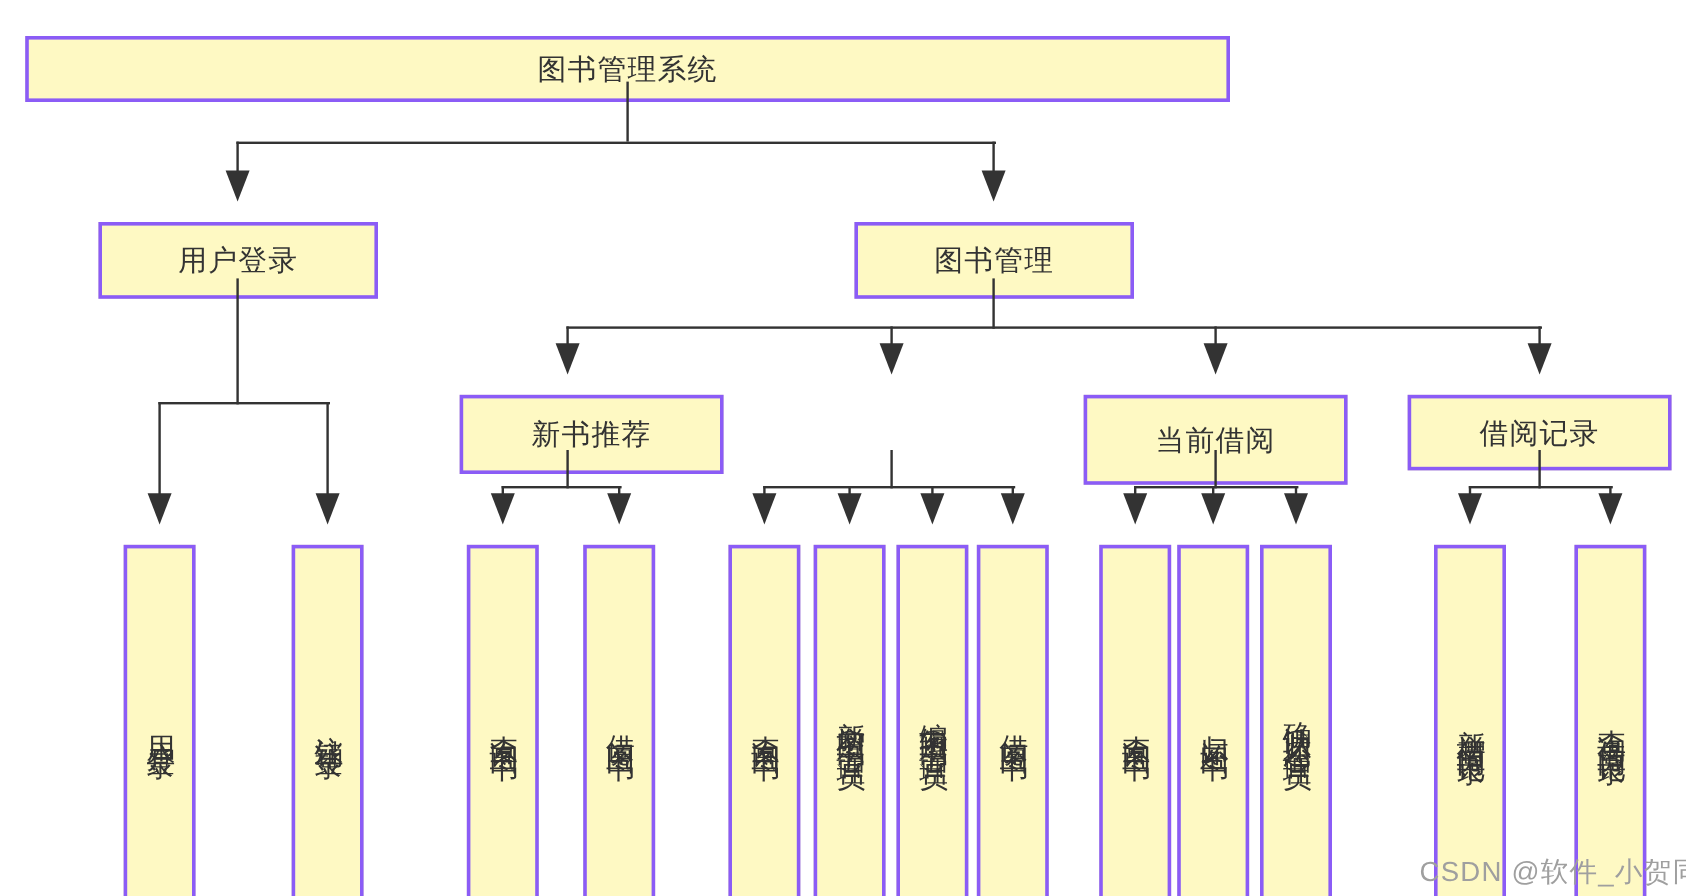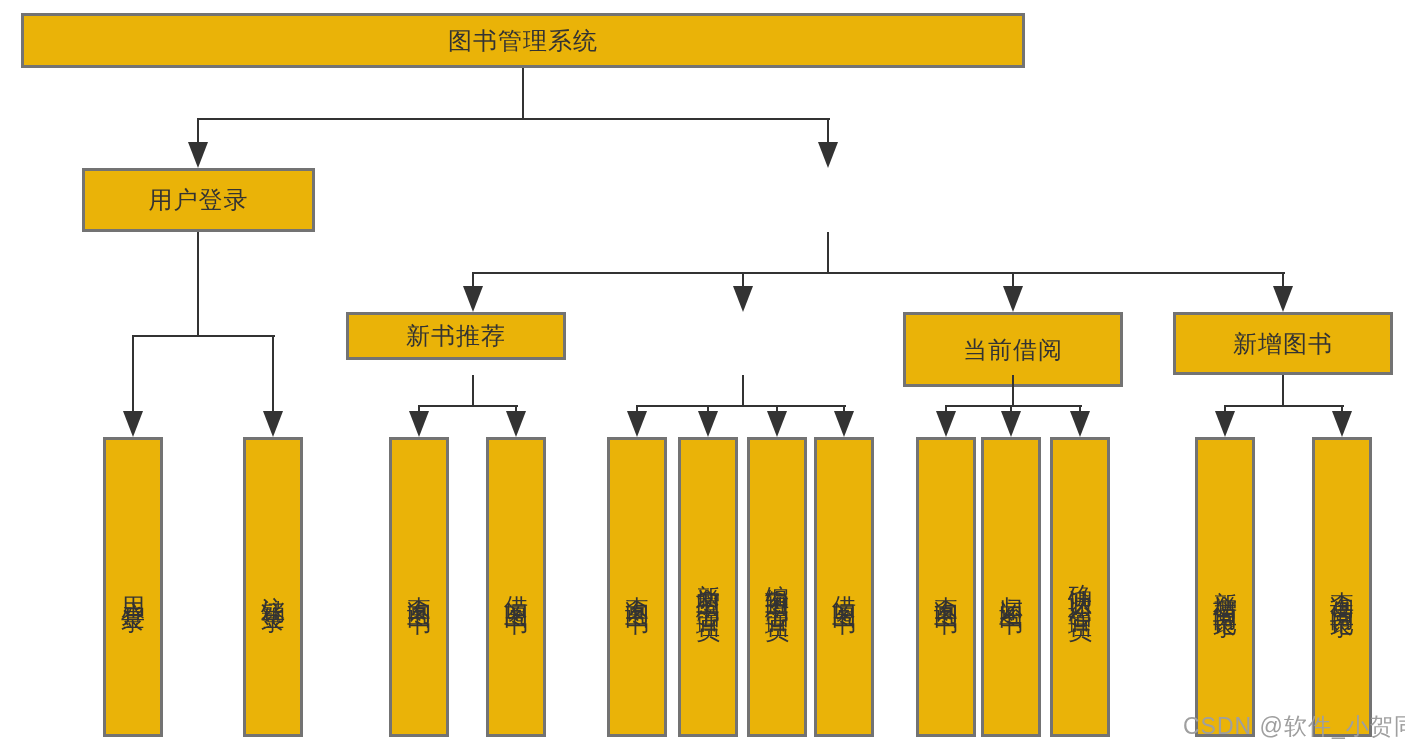--- a/index.html
+++ b/index.html
@@ -1,23 +1,23 @@
 <!DOCTYPE html>
 <html><head>
 <meta charset="utf-8">
 <style>
   html,body{margin:0;padding:0;background:#fff;}
   #canvas{
     position:relative;width:1405px;height:747px;background:#ffffff;
     font-family:"Liberation Sans","DejaVu Sans",sans-serif;overflow:hidden;
   }
   .node{
-    position:absolute;box-sizing:border-box;border:3px solid #737373;background:#eab308;
+    position:absolute;box-sizing:border-box;border:3px solid #8b5cf6;background:#fef9c3;
     display:flex;align-items:center;justify-content:center;
-    color:#333333;font-size:24px;letter-spacing:1px;
+    color:#333333;font-size:24px;letter-spacing:1px;margin-top:17px;
   }
   .vnode{
     writing-mode:vertical-rl;text-orientation:mixed;letter-spacing:5px;line-height:1;
   }
   .vline{position:absolute;width:2px;background:#333333;}
   .hline{position:absolute;height:2px;background:#333333;}
   .arrow{
     position:absolute;width:0;height:0;
     border-left:10px solid transparent;border-right:10px solid transparent;
     border-top:26px solid #333333;
@@ -35,42 +35,43 @@
   <div class="node" style="left:21px;top:13px;width:1004px;height:55px">图书管理系统</div>
 
   <div class="vline" style="left:522px;top:68px;height:50px"></div>
   <div class="hline" style="left:197px;top:118px;width:633px"></div>
   <div class="vline" style="left:197px;top:118px;height:28px"></div>
   <div class="arrow" style="left:188px;top:142px"></div>
   <div class="vline" style="left:827px;top:118px;height:28px"></div>
   <div class="arrow" style="left:818px;top:142px"></div>
 
   <div class="node" style="left:82px;top:168px;width:233px;height:64px">用户登录</div>
+  <div class="node" style="left:712px;top:168px;width:233px;height:64px">图书管理</div>
 
   <div class="vline" style="left:197px;top:232px;height:105px"></div>
   <div class="hline" style="left:132px;top:335px;width:143px"></div>
   <div class="vline" style="left:132px;top:335px;height:80px"></div>
   <div class="arrow" style="left:123px;top:411px"></div>
   <div class="vline" style="left:272px;top:335px;height:80px"></div>
   <div class="arrow" style="left:263px;top:411px"></div>
 
   <div class="vline" style="left:827px;top:232px;height:42px"></div>
   <div class="hline" style="left:472px;top:272px;width:813px"></div>
   <div class="vline" style="left:472px;top:272px;height:18px"></div>
   <div class="arrow" style="left:463px;top:286px"></div>
   <div class="vline" style="left:742px;top:272px;height:18px"></div>
   <div class="arrow" style="left:733px;top:286px"></div>
   <div class="vline" style="left:1012px;top:272px;height:18px"></div>
   <div class="arrow" style="left:1003px;top:286px"></div>
   <div class="vline" style="left:1282px;top:272px;height:18px"></div>
   <div class="arrow" style="left:1273px;top:286px"></div>
 
-  <div class="node" style="left:346px;top:312px;width:220px;height:48px">新书推荐</div>
+  <div class="node" style="left:383px;top:312px;width:220px;height:66px">新书推荐</div>
   <div class="node" style="left:903px;top:312px;width:220px;height:75px">当前借阅</div>
-  <div class="node" style="left:1173px;top:312px;width:220px;height:63px">新增图书</div>
+  <div class="node" style="left:1173px;top:312px;width:220px;height:63px">借阅记录</div>
 
   <div class="vline" style="left:472px;top:375px;height:32px"></div>
   <div class="hline" style="left:418px;top:405px;width:100px"></div>
   <div class="vline" style="left:418px;top:405px;height:12px"></div>
   <div class="arrow" style="left:409px;top:411px"></div>
   <div class="vline" style="left:515px;top:405px;height:12px"></div>
   <div class="arrow" style="left:506px;top:411px"></div>
 
   <div class="vline" style="left:742px;top:375px;height:32px"></div>
   <div class="hline" style="left:636px;top:405px;width:210px"></div>

